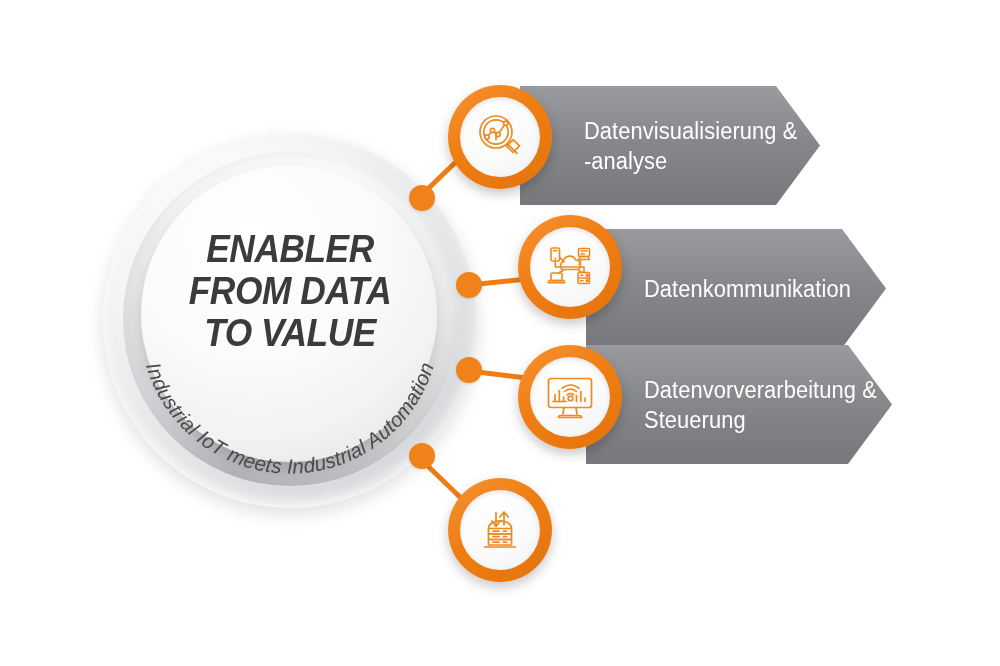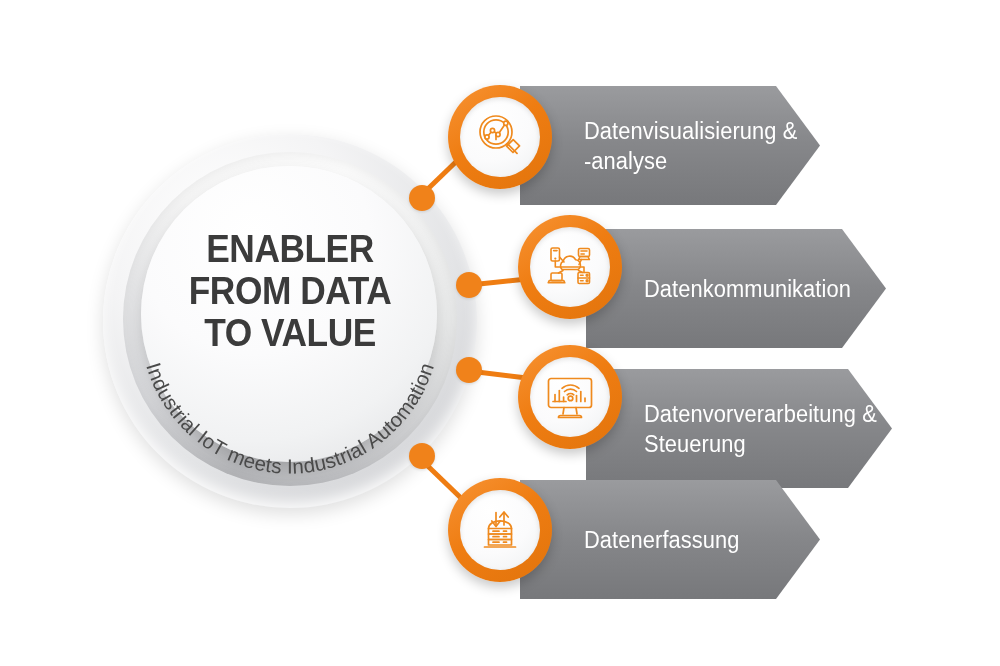--- a/index.html
+++ b/index.html
@@ -6,21 +6,21 @@
   body{
     width:1000px;height:666px;
     background:#ffffff;
     font-family:"Liberation Sans",sans-serif;
     overflow:hidden;
     position:relative;
   }
   #stage{position:absolute;left:0;top:0;width:1000px;height:666px;}
 
   
-  .hub{position:absolute;left:103px;top:134px;width:374px;height:374px;}
+  .hub{position:absolute;left:103px;top:134px;width:374px;height:374px;font-style:italic;}
   .hub-outer{
     position:absolute;inset:0;border-radius:50%;
     background:
       radial-gradient(circle at 33% 26%, #ffffff 0%, #f4f4f5 34%, #e3e4e6 62%, #d2d3d6 82%, #c9cbce 100%);
     box-shadow:0 6px 18px rgba(0,0,0,.13), inset 0 -6px 14px rgba(255,255,255,.9);
   }
   .hub-ring{
     position:absolute;left:20px;top:18px;width:334px;height:334px;border-radius:50%;
     background:
       conic-gradient(from 200deg, #b9babd 0deg, #d9dadd 40deg, #fafafa 120deg, #ffffff 180deg, #eceded 250deg, #c4c5c8 320deg, #b9babd 360deg);
@@ -186,21 +186,21 @@
           <path d="M16.5 17 L21 22"></path>
           <path d="M38.5 19.5 L36 24.5"></path>
           <path d="M20 30.5 L15.5 33"></path>
           <path d="M35.5 30.5 L39.5 32.5"></path>
           <path d="M12.3 21 L12.3 27 L41 27 L41 32.5"></path>
         </g>
       </svg>
     </div>
   </div>
 
-  <div class="banner" style="left: 586px; top: 345px; width: 306px; clip-path: polygon(0px 0px, calc(100% - 44px) 0px, 100% 50%, calc(100% - 44px) 100%, 0px 100%); margin-top: 24px;">
+  <div class="banner" style="left: 586px; top: 345px; width: 306px; clip-path: polygon(0px 0px, calc(100% - 44px) 0px, 100% 50%, calc(100% - 44px) 100%, 0px 100%);">
     <div class="banner-label" style="margin-left: 58px;">Datenvorverarbeitung &amp;
 Steuerung</div>
   </div>
   <div class="badge" style="left: 518px; top: 345px;">
     <div class="badge-inner">
 
       <svg width="54" height="54" viewBox="0 0 54 54">
         <g fill="none" stroke="#ef8a1e" stroke-width="1.7" stroke-linecap="round" stroke-linejoin="round">
           <rect x="5.5" y="8.5" width="43" height="29" rx="2.6"></rect>
           <path d="M21 37.5 L20 44 M33 37.5 L34 44"></path>
@@ -217,23 +217,20 @@
 
           <circle cx="27.5" cy="28.4" r="2.3"></circle>
           <path d="M24.2 24.8 a4.9 4.9 0 0 1 6.6 0"></path>
           <path d="M21.5 21.5 a8.8 8.8 0 0 1 12 0"></path>
           <path d="M19 18.3 a12.6 12.6 0 0 1 17 0"></path>
         </g>
       </svg>
     </div>
   </div>
 
-  <div class="banner" style="left: 520px; top: 480px; width: 300px; clip-path: polygon(0px 0px, calc(100% - 44px) 0px, 100% 50%, calc(100% - 44px) 100%, 0px 100%);">
-    <div class="banner-label" style="margin-left: 64px;">Datenerfassung</div>
-  </div>
   <div class="badge" style="left: 448px; top: 478px;">
     <div class="badge-inner">
 
       <svg width="54" height="54" viewBox="0 0 54 54">
         <g fill="none" stroke="#ef8a1e" stroke-width="1.7" stroke-linecap="round" stroke-linejoin="round">
 
           <path d="M31 22 V9.5"></path>
           <path d="M26.8 14 L31 9 L35.2 14"></path>
 
           <path d="M23 9.5 V22.5"></path>

